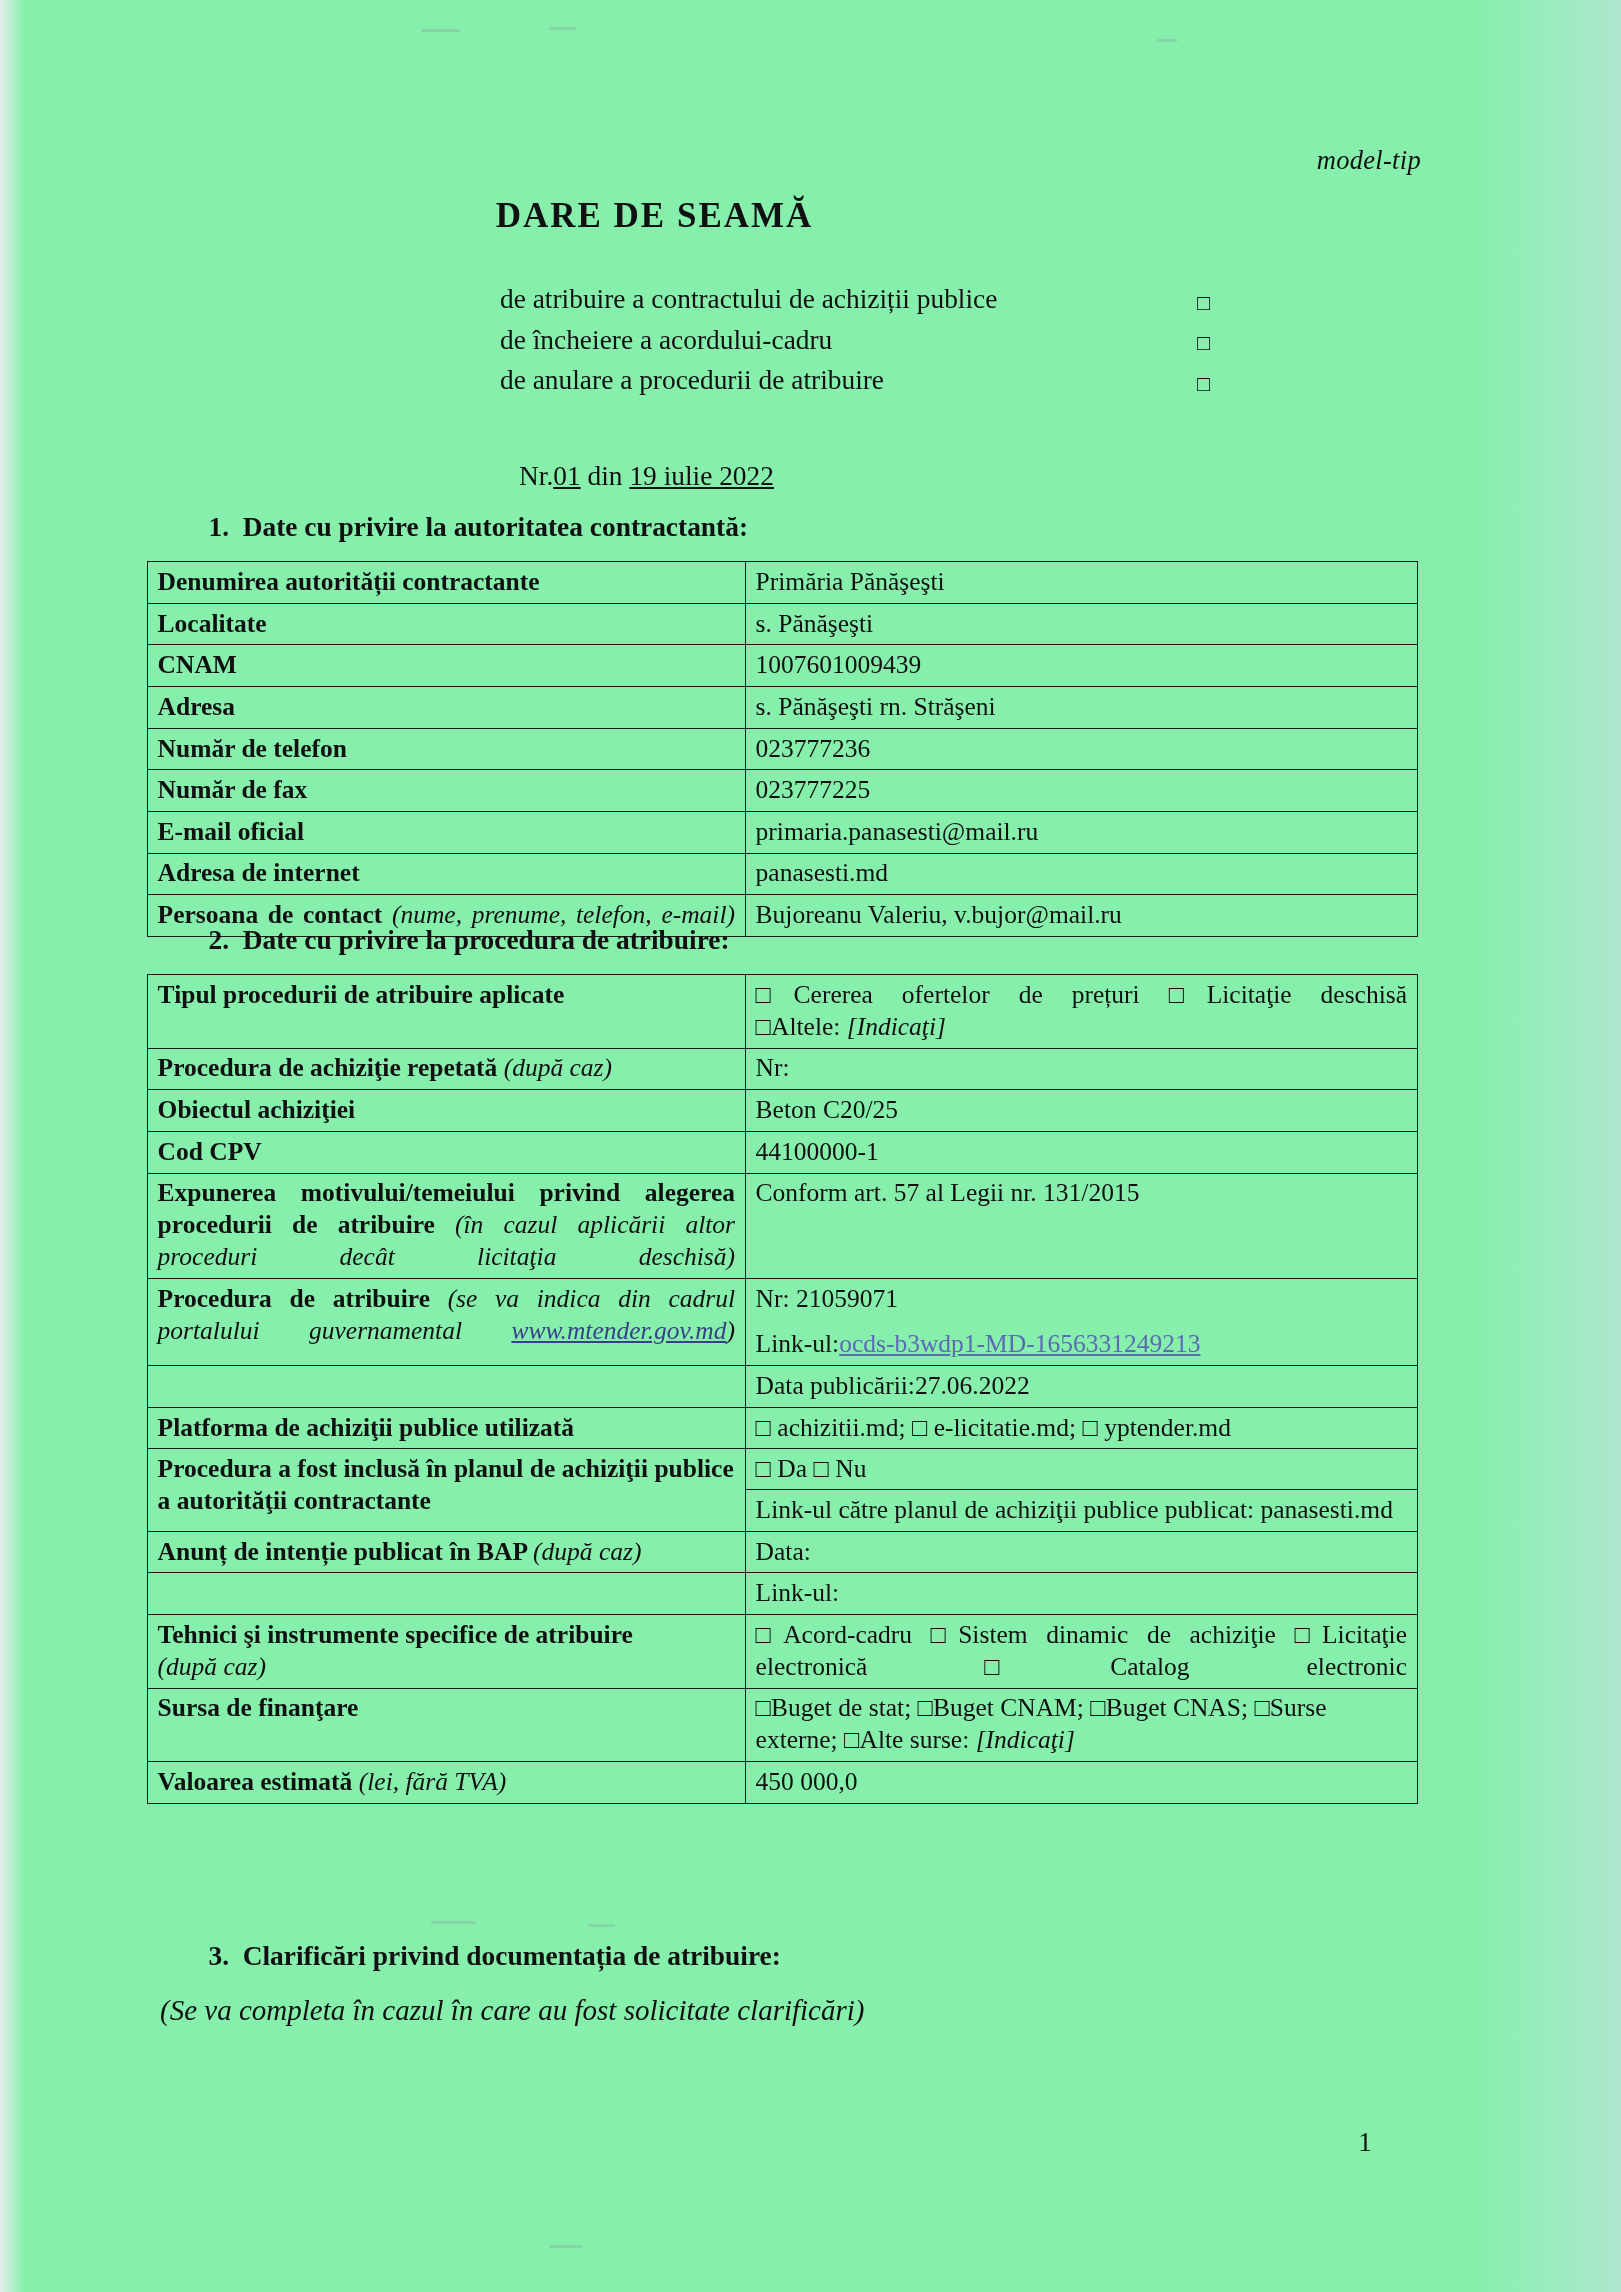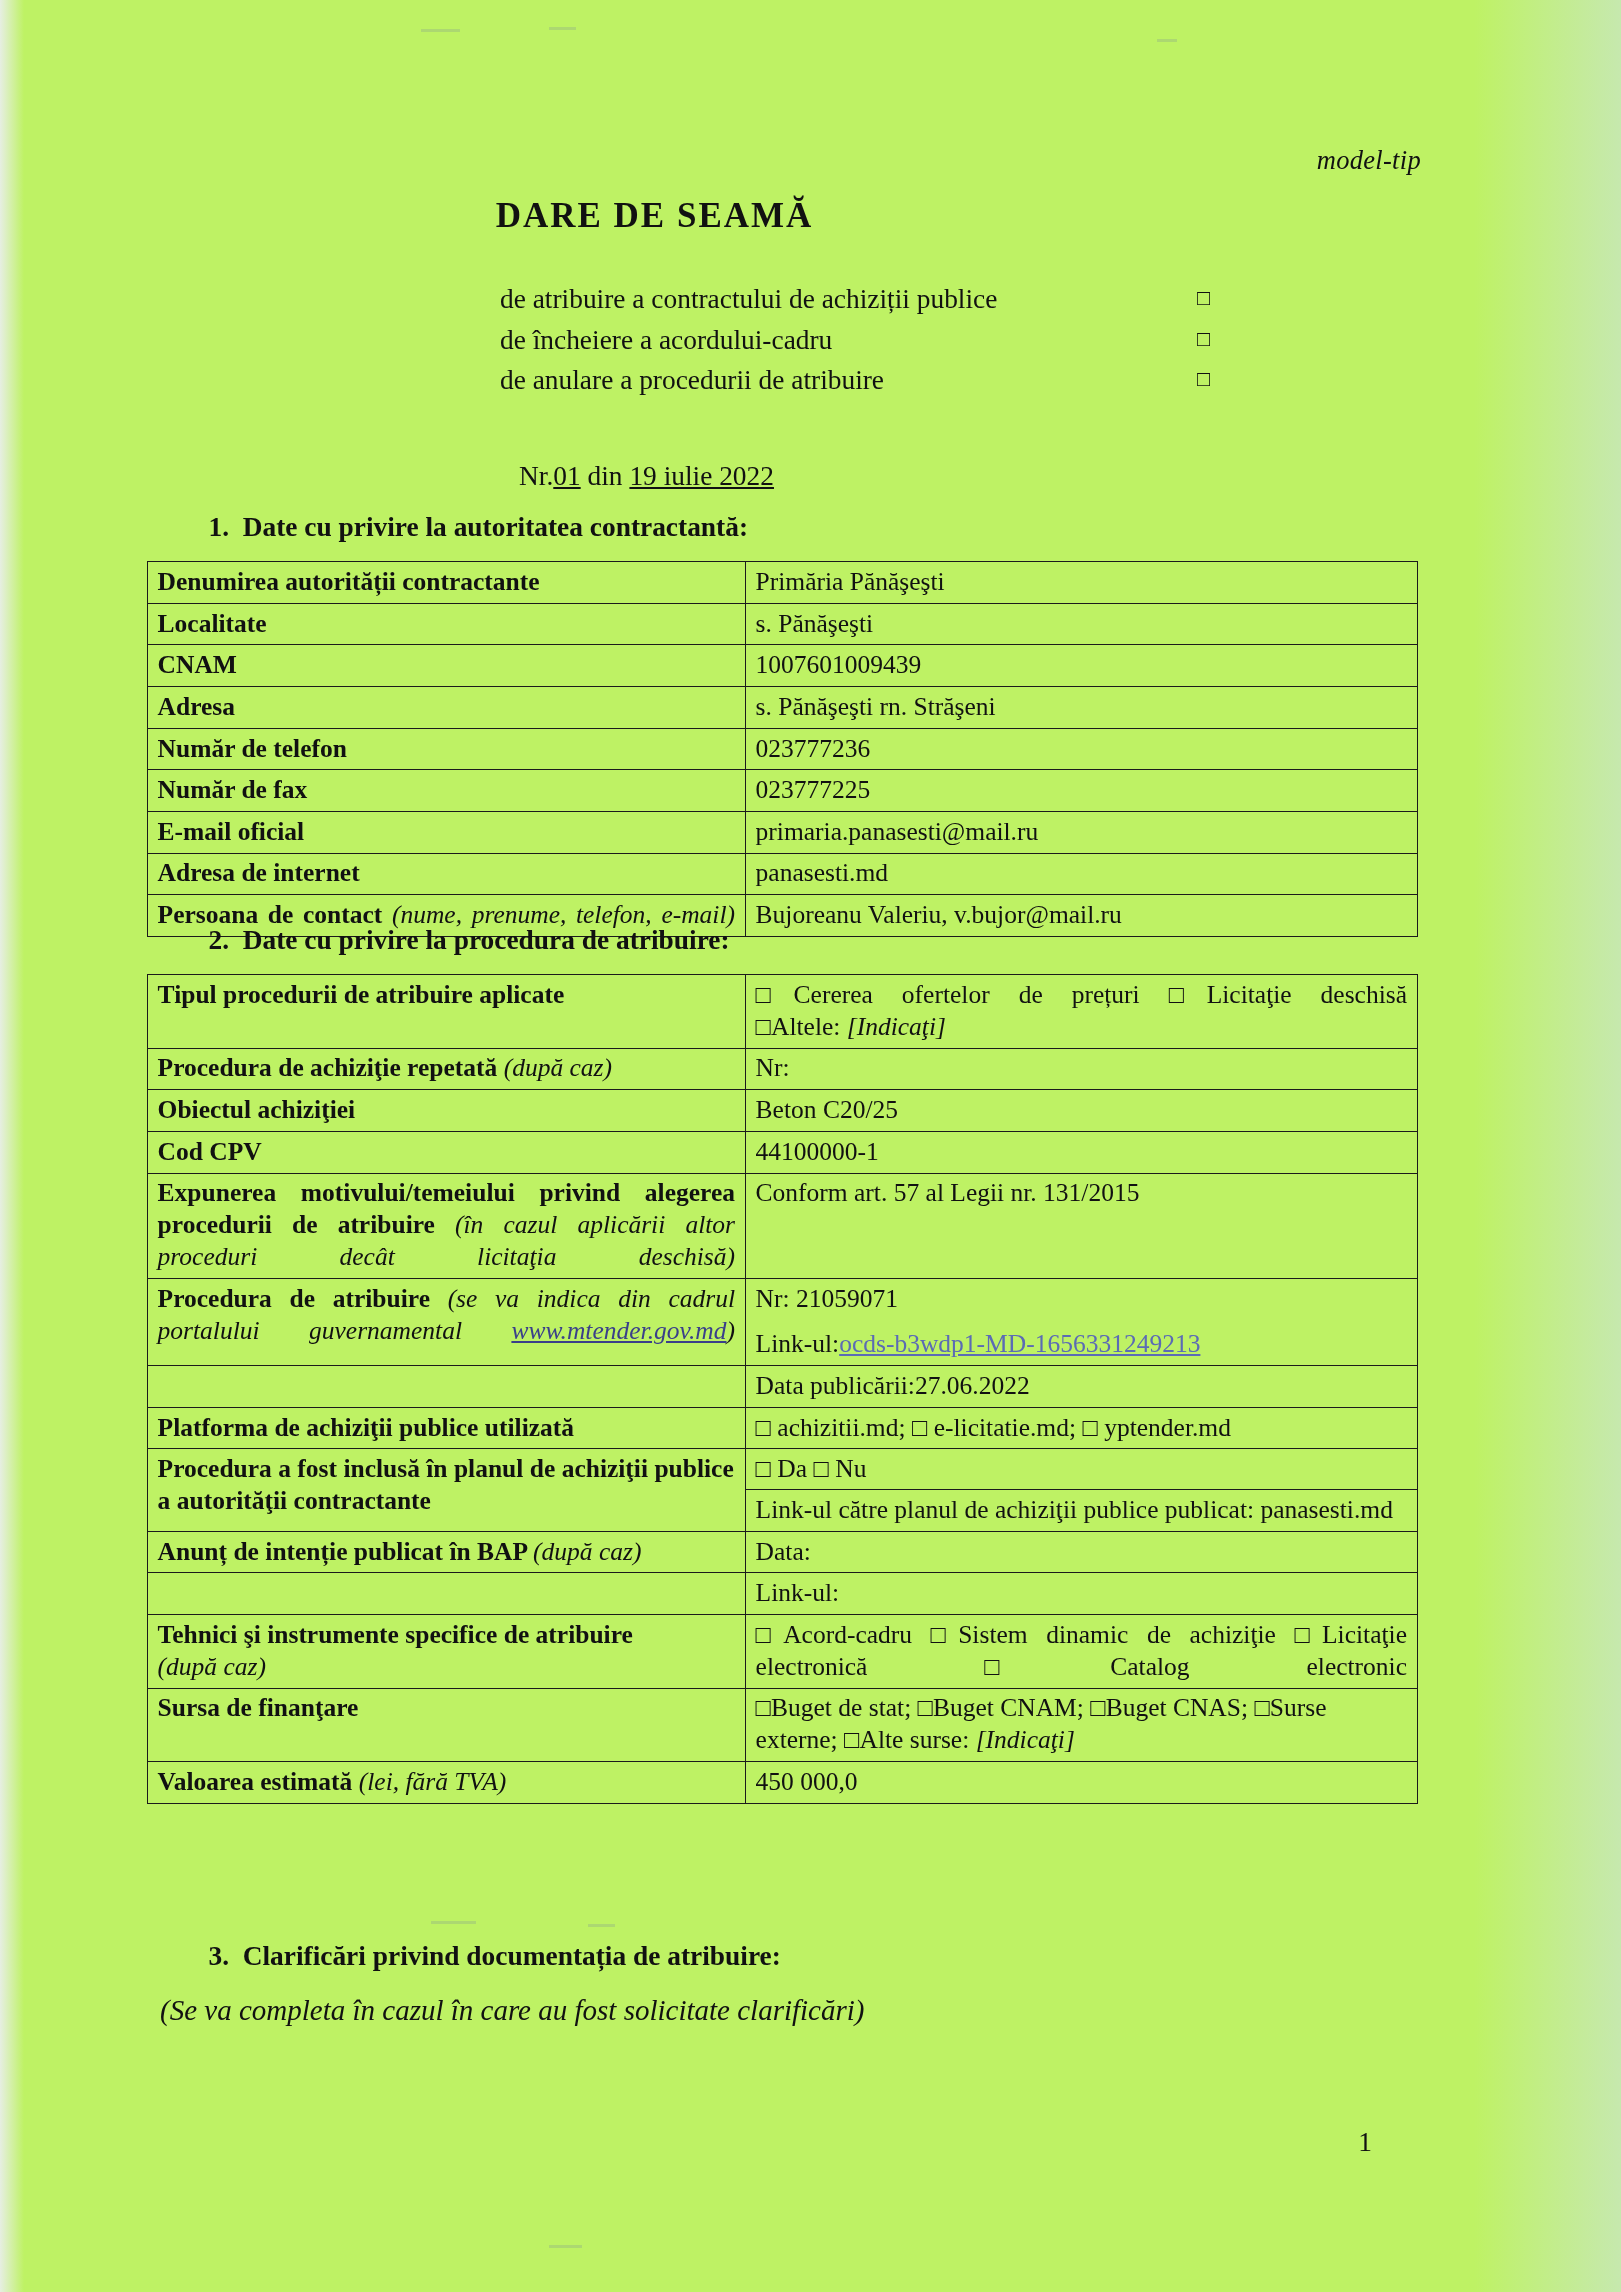--- a/index.html
+++ b/index.html
@@ -9,21 +9,21 @@
   }
   body {
     font-family: "Liberation Serif", serif;
     color: #111;
   }
   .page {
     position: relative;
     width: 1621px;
     height: 2293px;
     margin: 0 auto;
-    background: #bef264;
+    background: #86efac;
     overflow: hidden;
   }
   
   .scan-edge-left {
     position: absolute;
     left: 0; top: 0;
     width: 23.5px; height: 100%;
     background: linear-gradient(to right, rgba(235,238,240,0.9), rgba(255,255,255,0));
     pointer-events: none;
   }
@@ -70,21 +70,21 @@
   .subject-lines {
     position: absolute;
     left: 363px;
     top: 279px;
     width: 784px;
     font-size: 27.4px;
     line-height: 1.48;
   }
   .subject-row {
     display: flex;
-    align-items: center;
+    align-items: flex-end;
   }
   .subject-row .txt { flex: 0 0 auto; }
   .subject-row .box {
     margin-left: auto;
     font-size: 21.6px;
   }
   .subject-row.r1 .box { margin-right: 74px; }
   .subject-row.r2 .box { margin-right: 74px; }
   .subject-row.r3 .box { margin-right: 74px; }
 

